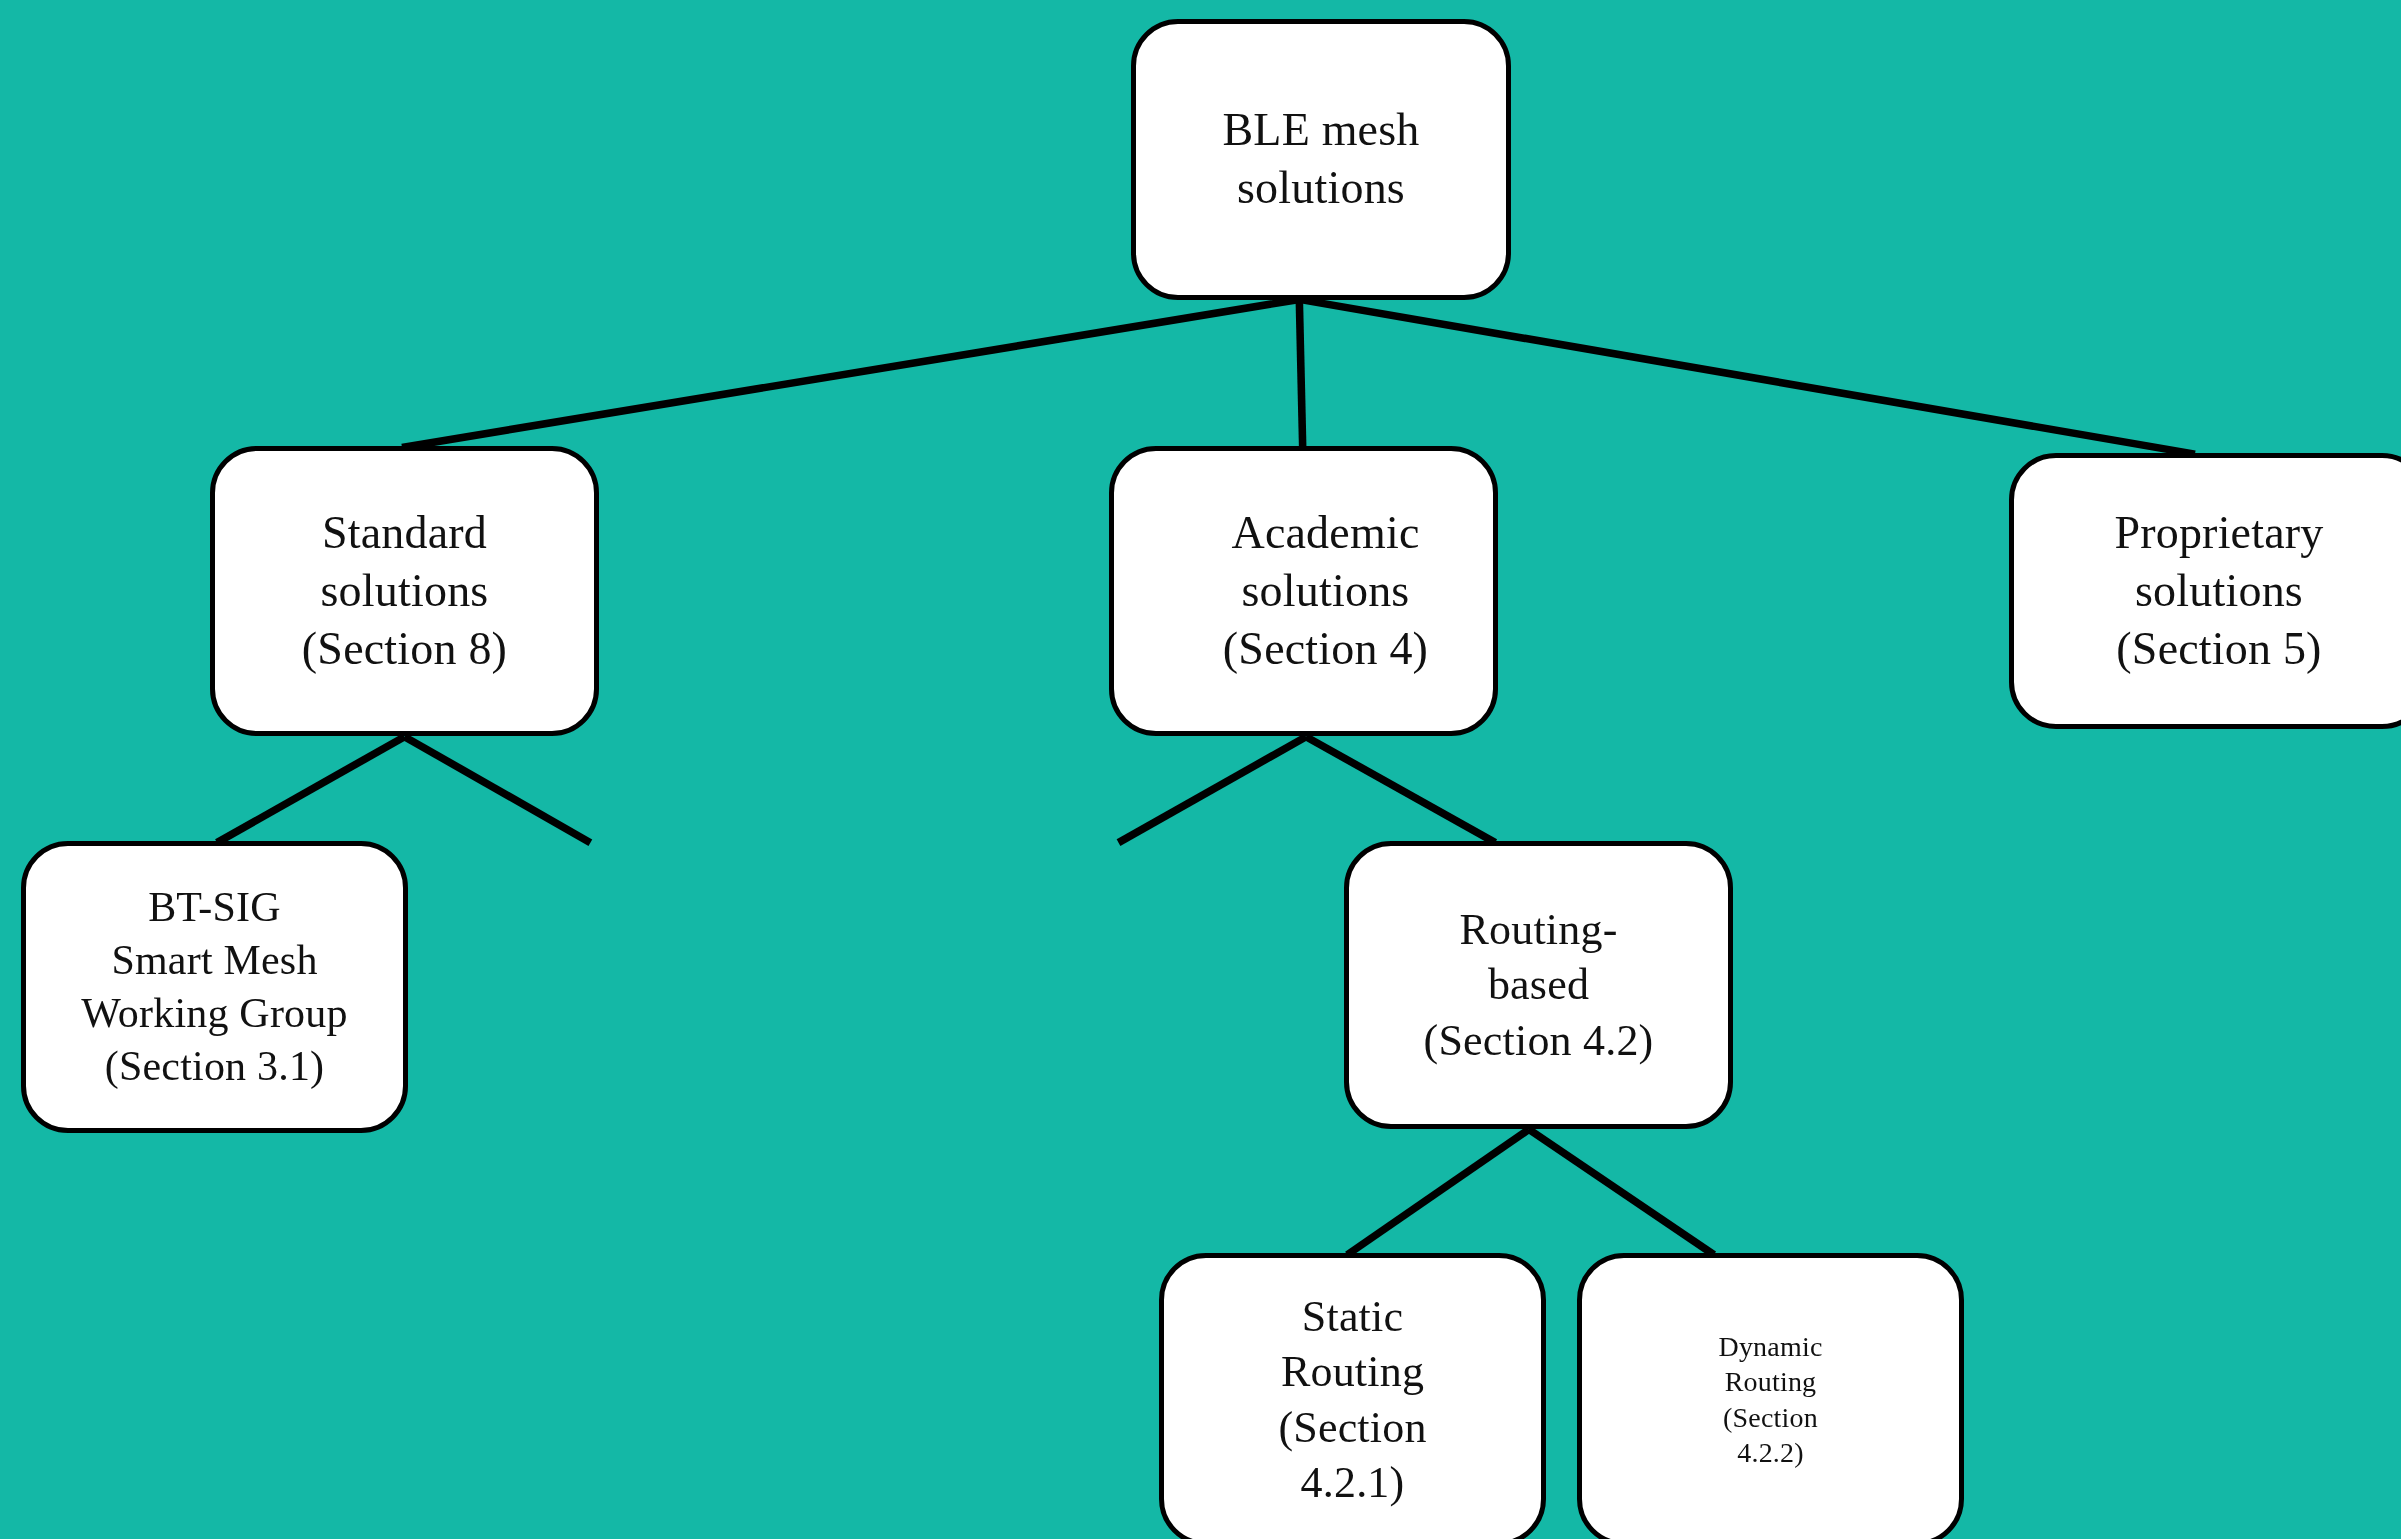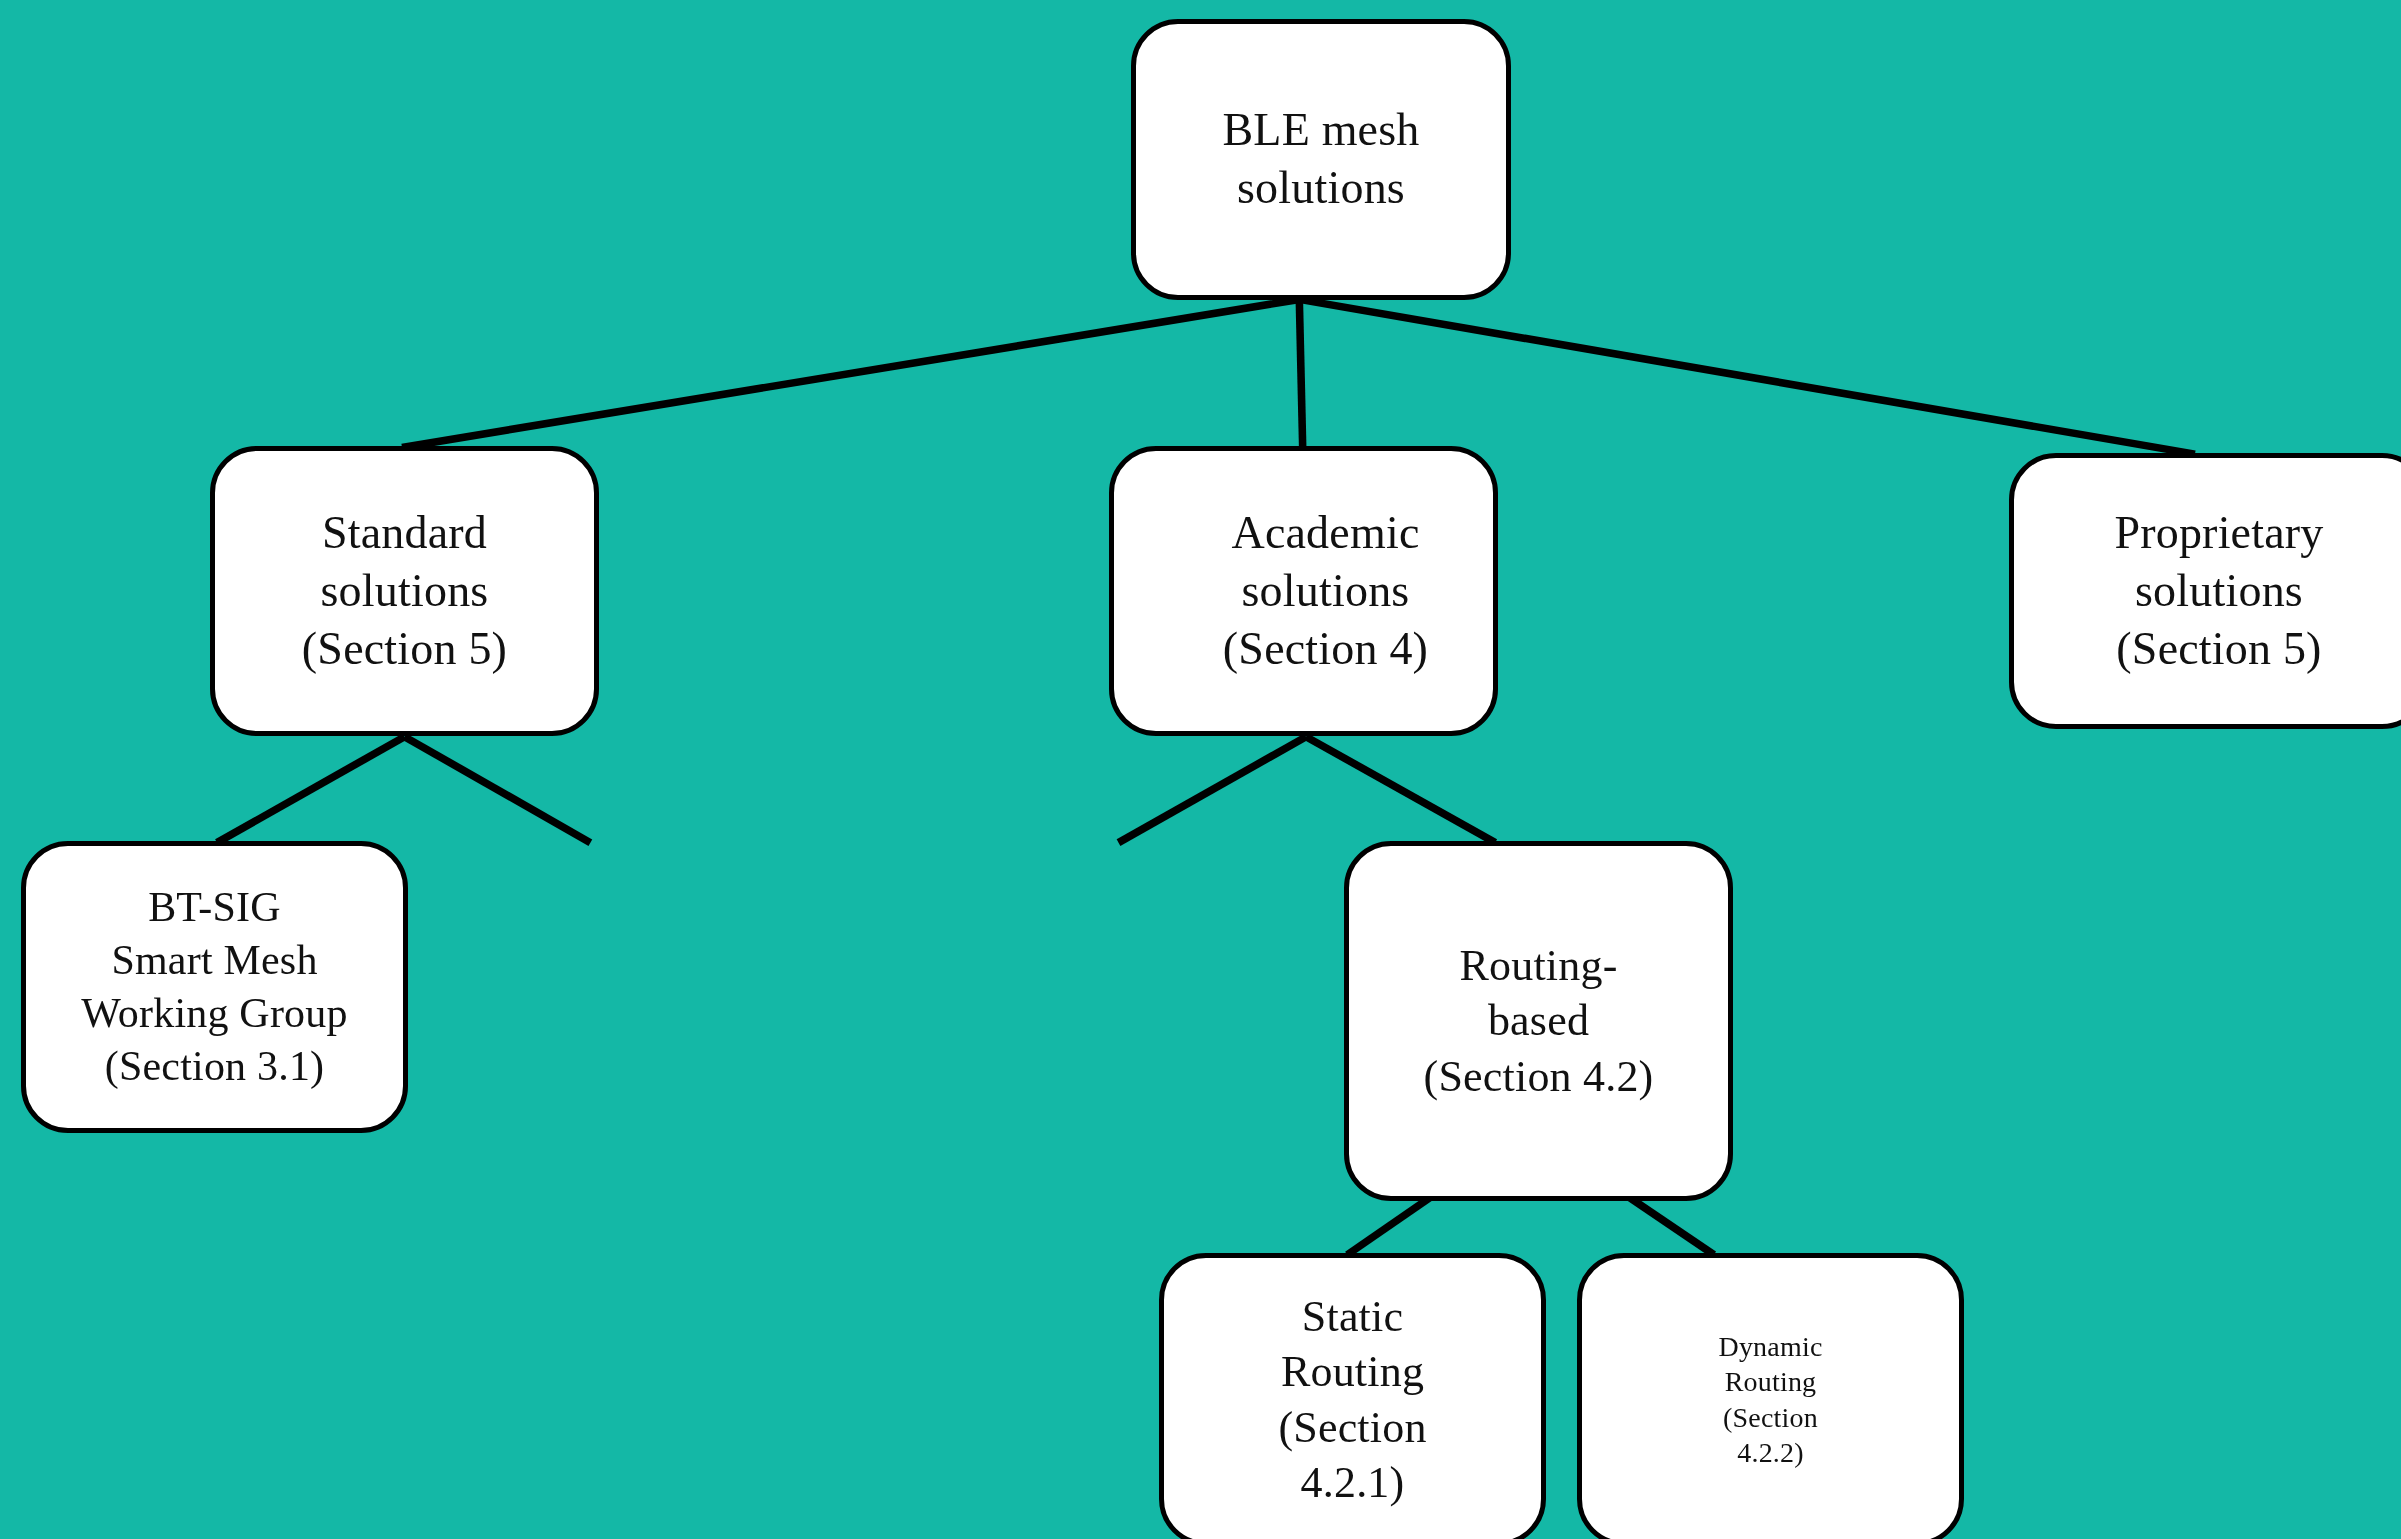--- a/index.html
+++ b/index.html
@@ -46,21 +46,21 @@
     letter-spacing: 0.2px;
   }
   
   #node-root        { left: 1131px; top: 18.5px;   width: 380px; height: 281px; }
   #node-standard    { left: 210px;  top: 446px;  width: 389px; height: 290px; }
   #node-academic    { left: 1109px; top: 446px;  width: 389px; height: 290px; }
   #node-proprietary { left: 2009px; top: 453px;  width: 420px; height: 276px; }
   #node-btsig       { left: 21px;   top: 841px; width: 387px; height: 292px; }
   #node-ietf        { left: 447px;  top: 841px; width: 385px; height: 292px; }
   #node-flooding    { left: 929px; top: 841px; width: 387px; height: 288px; }
-  #node-routing     { left: 1344px; top: 841px; width: 389px; height: 360px; justify-content: center; }
+  #node-routing     { left: 1344px; top: 841px; width: 389px; height: 288px; justify-content: center; }
   #node-static      { left: 1159px; top: 1253px; width: 387px; height: 293px; }
   #node-dynamic     { left: 1577px; top: 1253px; width: 387px; height: 293px; }
 
   #node-root        .node-label { font-size: 46px; }
   #node-standard    .node-label { font-size: 46px; }
   #node-academic    .node-label { font-size: 46px; padding-left: 44px; }
   #node-proprietary .node-label { font-size: 46px; }
   #node-btsig       .node-label { font-size: 42px; }
   #node-ietf        .node-label { font-size: 42px; }
   #node-flooding    .node-label { font-size: 44px; }
@@ -97,21 +97,21 @@
   </svg>
 
   <div class="node" id="node-root">
     <span class="node-label">BLE mesh
 solutions</span>
   </div>
 
   <div class="node" id="node-standard">
     <span class="node-label">Standard
 solutions
-(Section 5)</span>
+(Section 8)</span>
   </div>
 
   <div class="node" id="node-academic">
     <span class="node-label">Academic
 solutions
 (Section 4)</span>
   </div>
 
   <div class="node" id="node-proprietary">
     <span class="node-label">Proprietary

